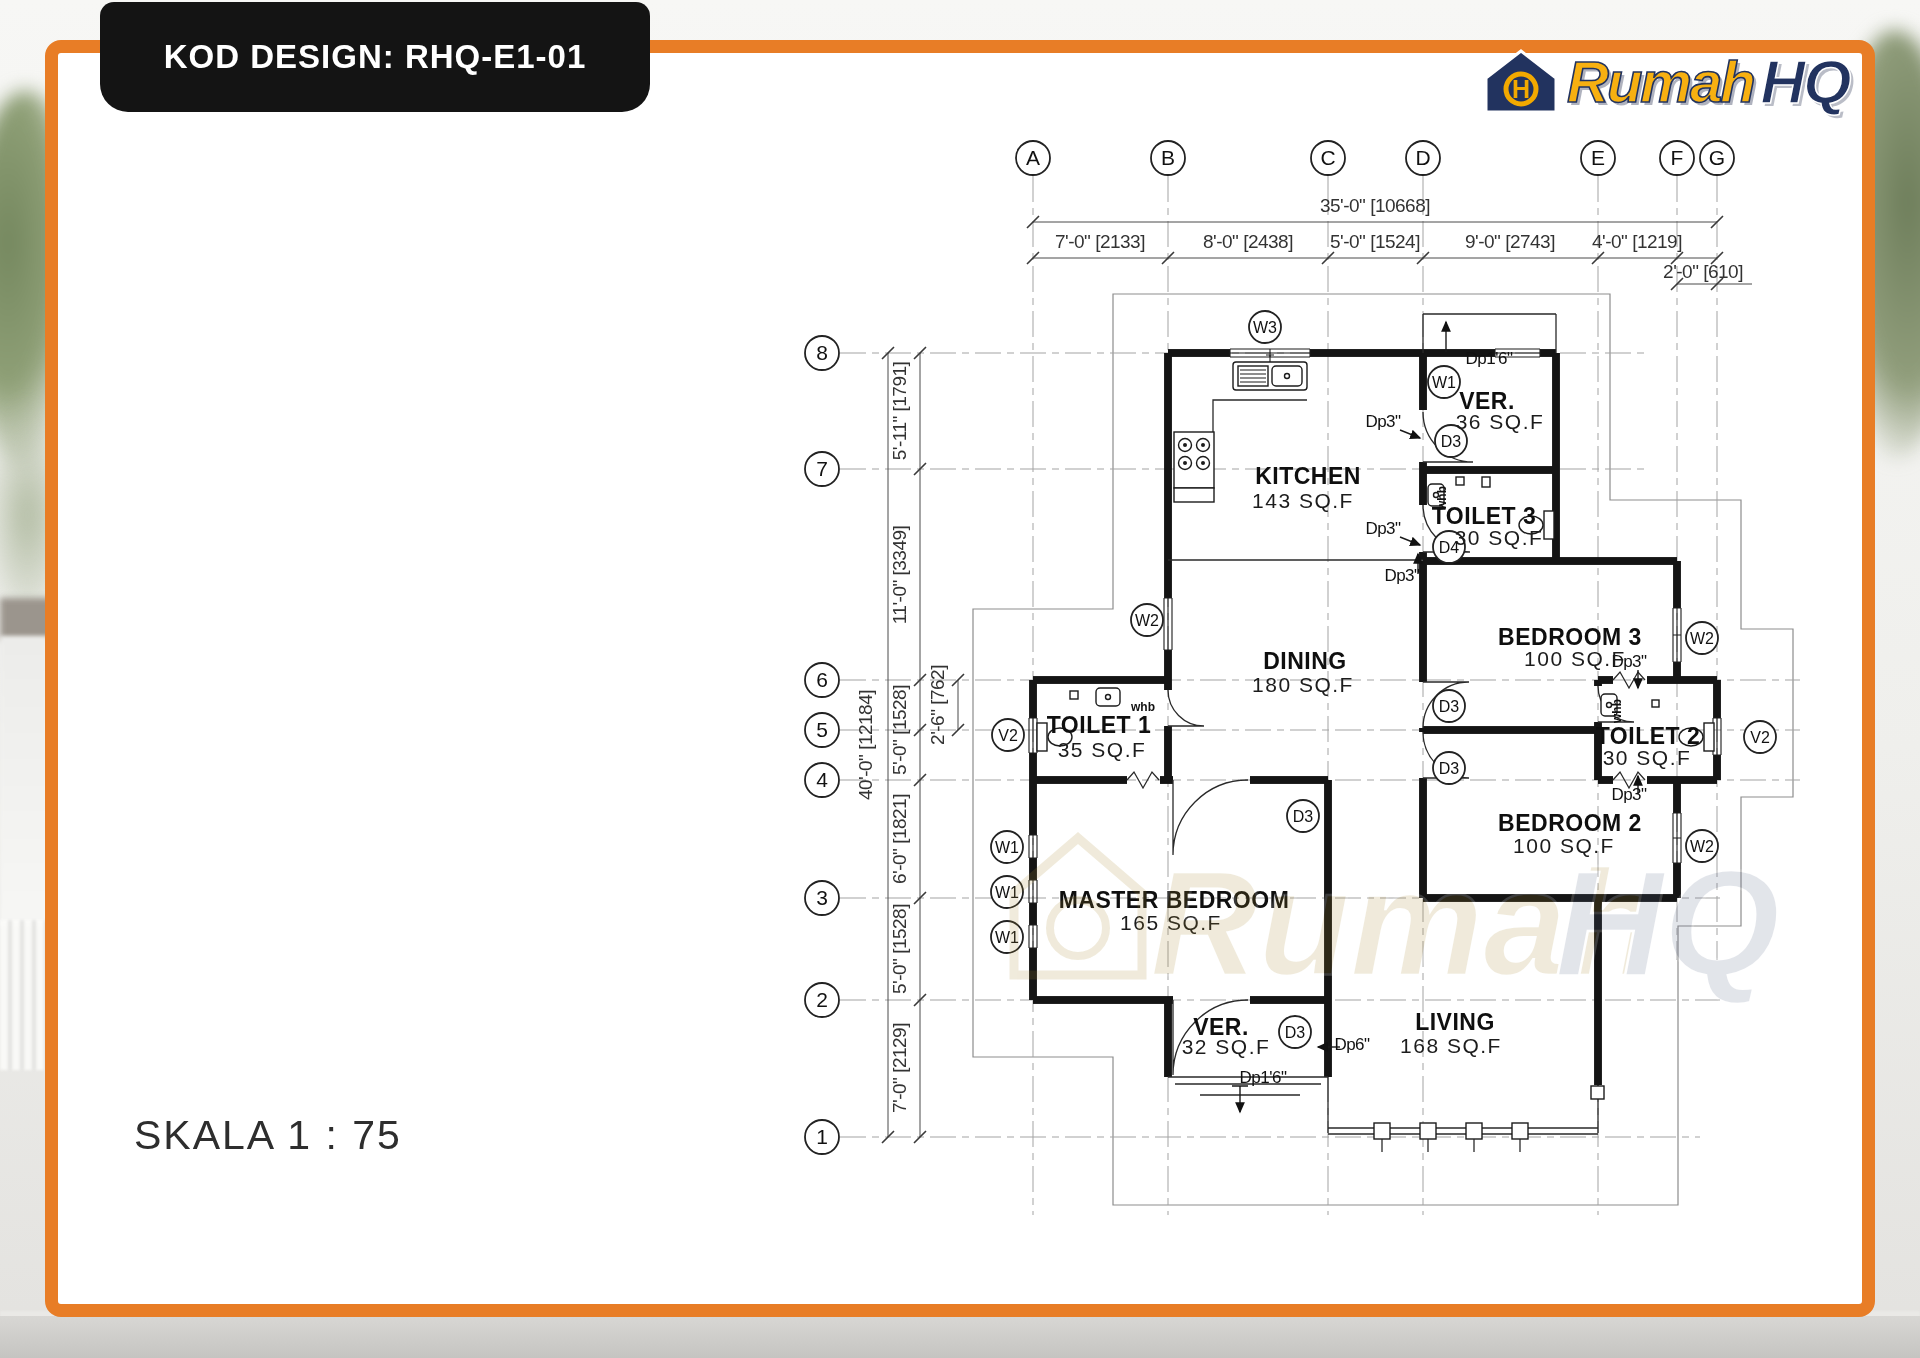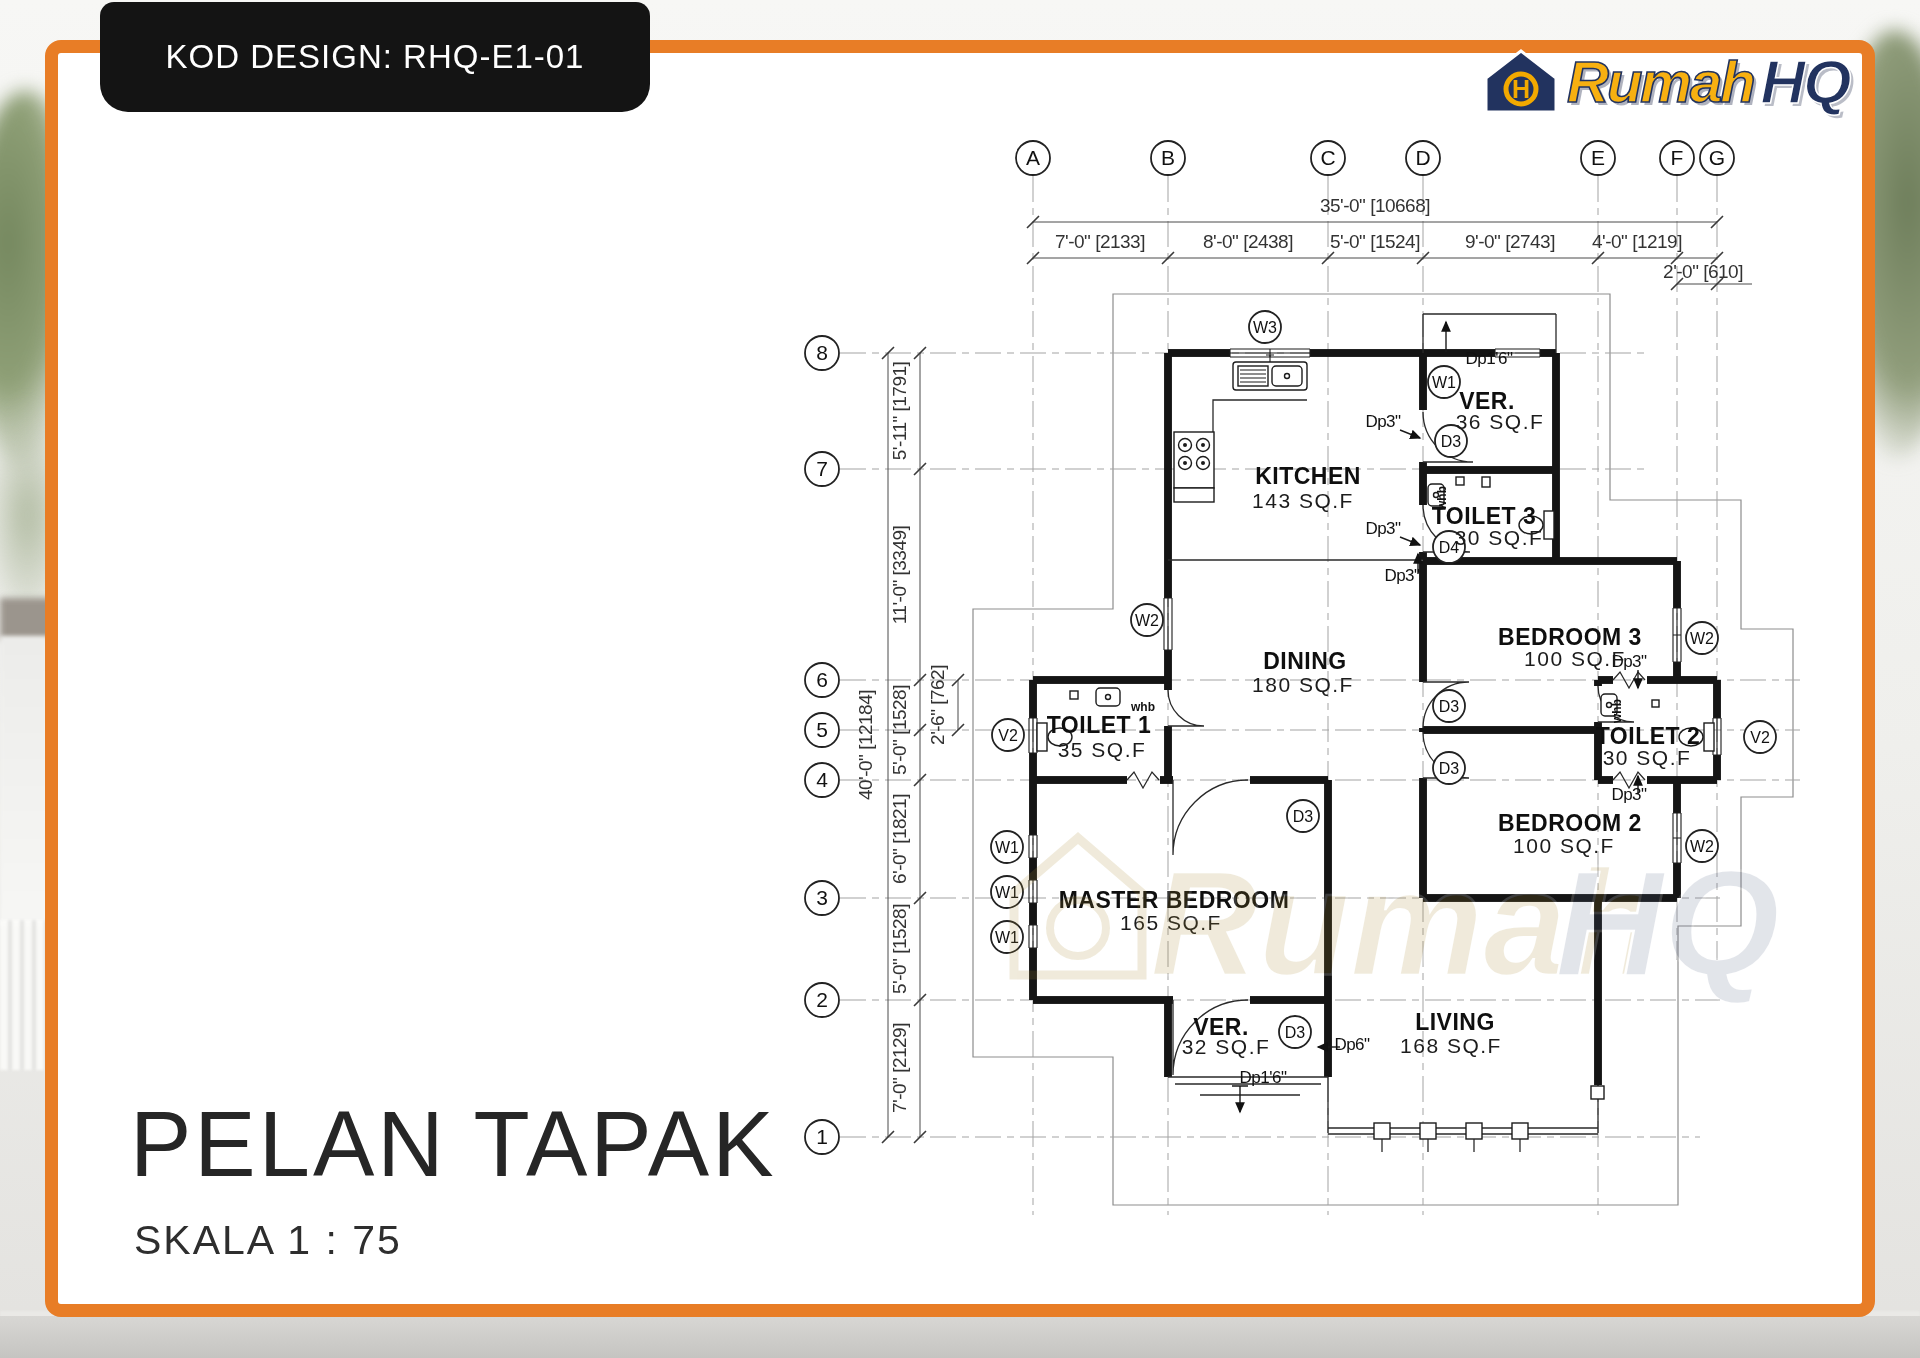--- a/index.html
+++ b/index.html
@@ -20,21 +20,21 @@
   .fenceL{left:0;top:920px;width:48px;height:150px;
           background:repeating-linear-gradient(90deg,#fbfbf9 0 8px,#e2e2e0 8px 12px);filter:blur(1.5px);opacity:.9;}
   .curb{left:0;bottom:38px;width:100%;height:9px;background:#eae9e6;filter:blur(1px);}
   .road{left:0;bottom:0;width:100%;height:42px;background:linear-gradient(#d8d7d4,#c5c4c1);}
   
   .frame{position:absolute;left:45px;top:40px;width:1830px;height:1277px;box-sizing:border-box;
          border:13px solid #E87D26;border-radius:16px;background:#fff;}
   
   .badge{position:absolute;left:100px;top:2px;width:550px;height:110px;background:#141414;
          border-radius:14px 14px 28px 28px;display:flex;align-items:center;justify-content:center;}
-  .badge span{color:#fff;font-size:33px;letter-spacing:1px;font-weight:400;}
+  .badge span{color:#fff;font-size:33px;letter-spacing:1px;font-weight:700;}
   
   .logo{position:absolute;left:1482px;top:46px;display:flex;align-items:center;gap:7px;}
   .brand-rumah{font-style:italic;font-weight:900;font-size:58px;color:#F7B011;letter-spacing:-2px;
                -webkit-text-stroke:1.6px #22335f;text-shadow:3px 3px 0 rgba(25,35,70,.35);}
   .brand-hq{font-style:italic;font-weight:900;font-size:62px;color:#22335f;letter-spacing:-2px;
             -webkit-text-stroke:1.5px #ffffff;text-shadow:3px 3px 0 rgba(25,35,70,.3);}
   
   .titleblock{position:absolute;left:130px;top:1092px;}
   .titleblock h1{margin:0;font-size:92px;font-weight:400;letter-spacing:3px;color:#262626;}
   .titleblock h2{margin:20px 0 0 4px;font-size:41px;font-weight:400;letter-spacing:2px;color:#2e2e2e;}
@@ -88,21 +88,20 @@
   <svg width="78" height="68" viewBox="0 0 78 68">
     <path d="M39,3 L74,30 L74,64 L4,64 L4,30 Z" fill="#22335f" stroke="#ffffff" stroke-width="3"></path>
     <circle cx="39" cy="41" r="15" fill="none" stroke="#F2A900" stroke-width="5"></circle>
     <text x="39" y="50" text-anchor="middle" font-size="25" font-weight="900" fill="#F2A900">H</text>
   </svg>
   <span class="brand-rumah">Rumah</span>
   <span class="brand-hq">HQ</span>
 </div>
 
 <div class="titleblock">
-  <h1>PELAN TAPAK</h1>
   <h2>SKALA 1 : 75</h2>
 </div>
 
 <svg class="plan" width="1920" height="1358" viewBox="0 0 1920 1358">
   <defs>
     <marker id="ah" markerWidth="9" markerHeight="8" refX="7" refY="3.5" orient="auto">
       <path d="M0,0 L8,3.5 L0,7 Z" fill="#111"></path>
     </marker>
   </defs>
 

